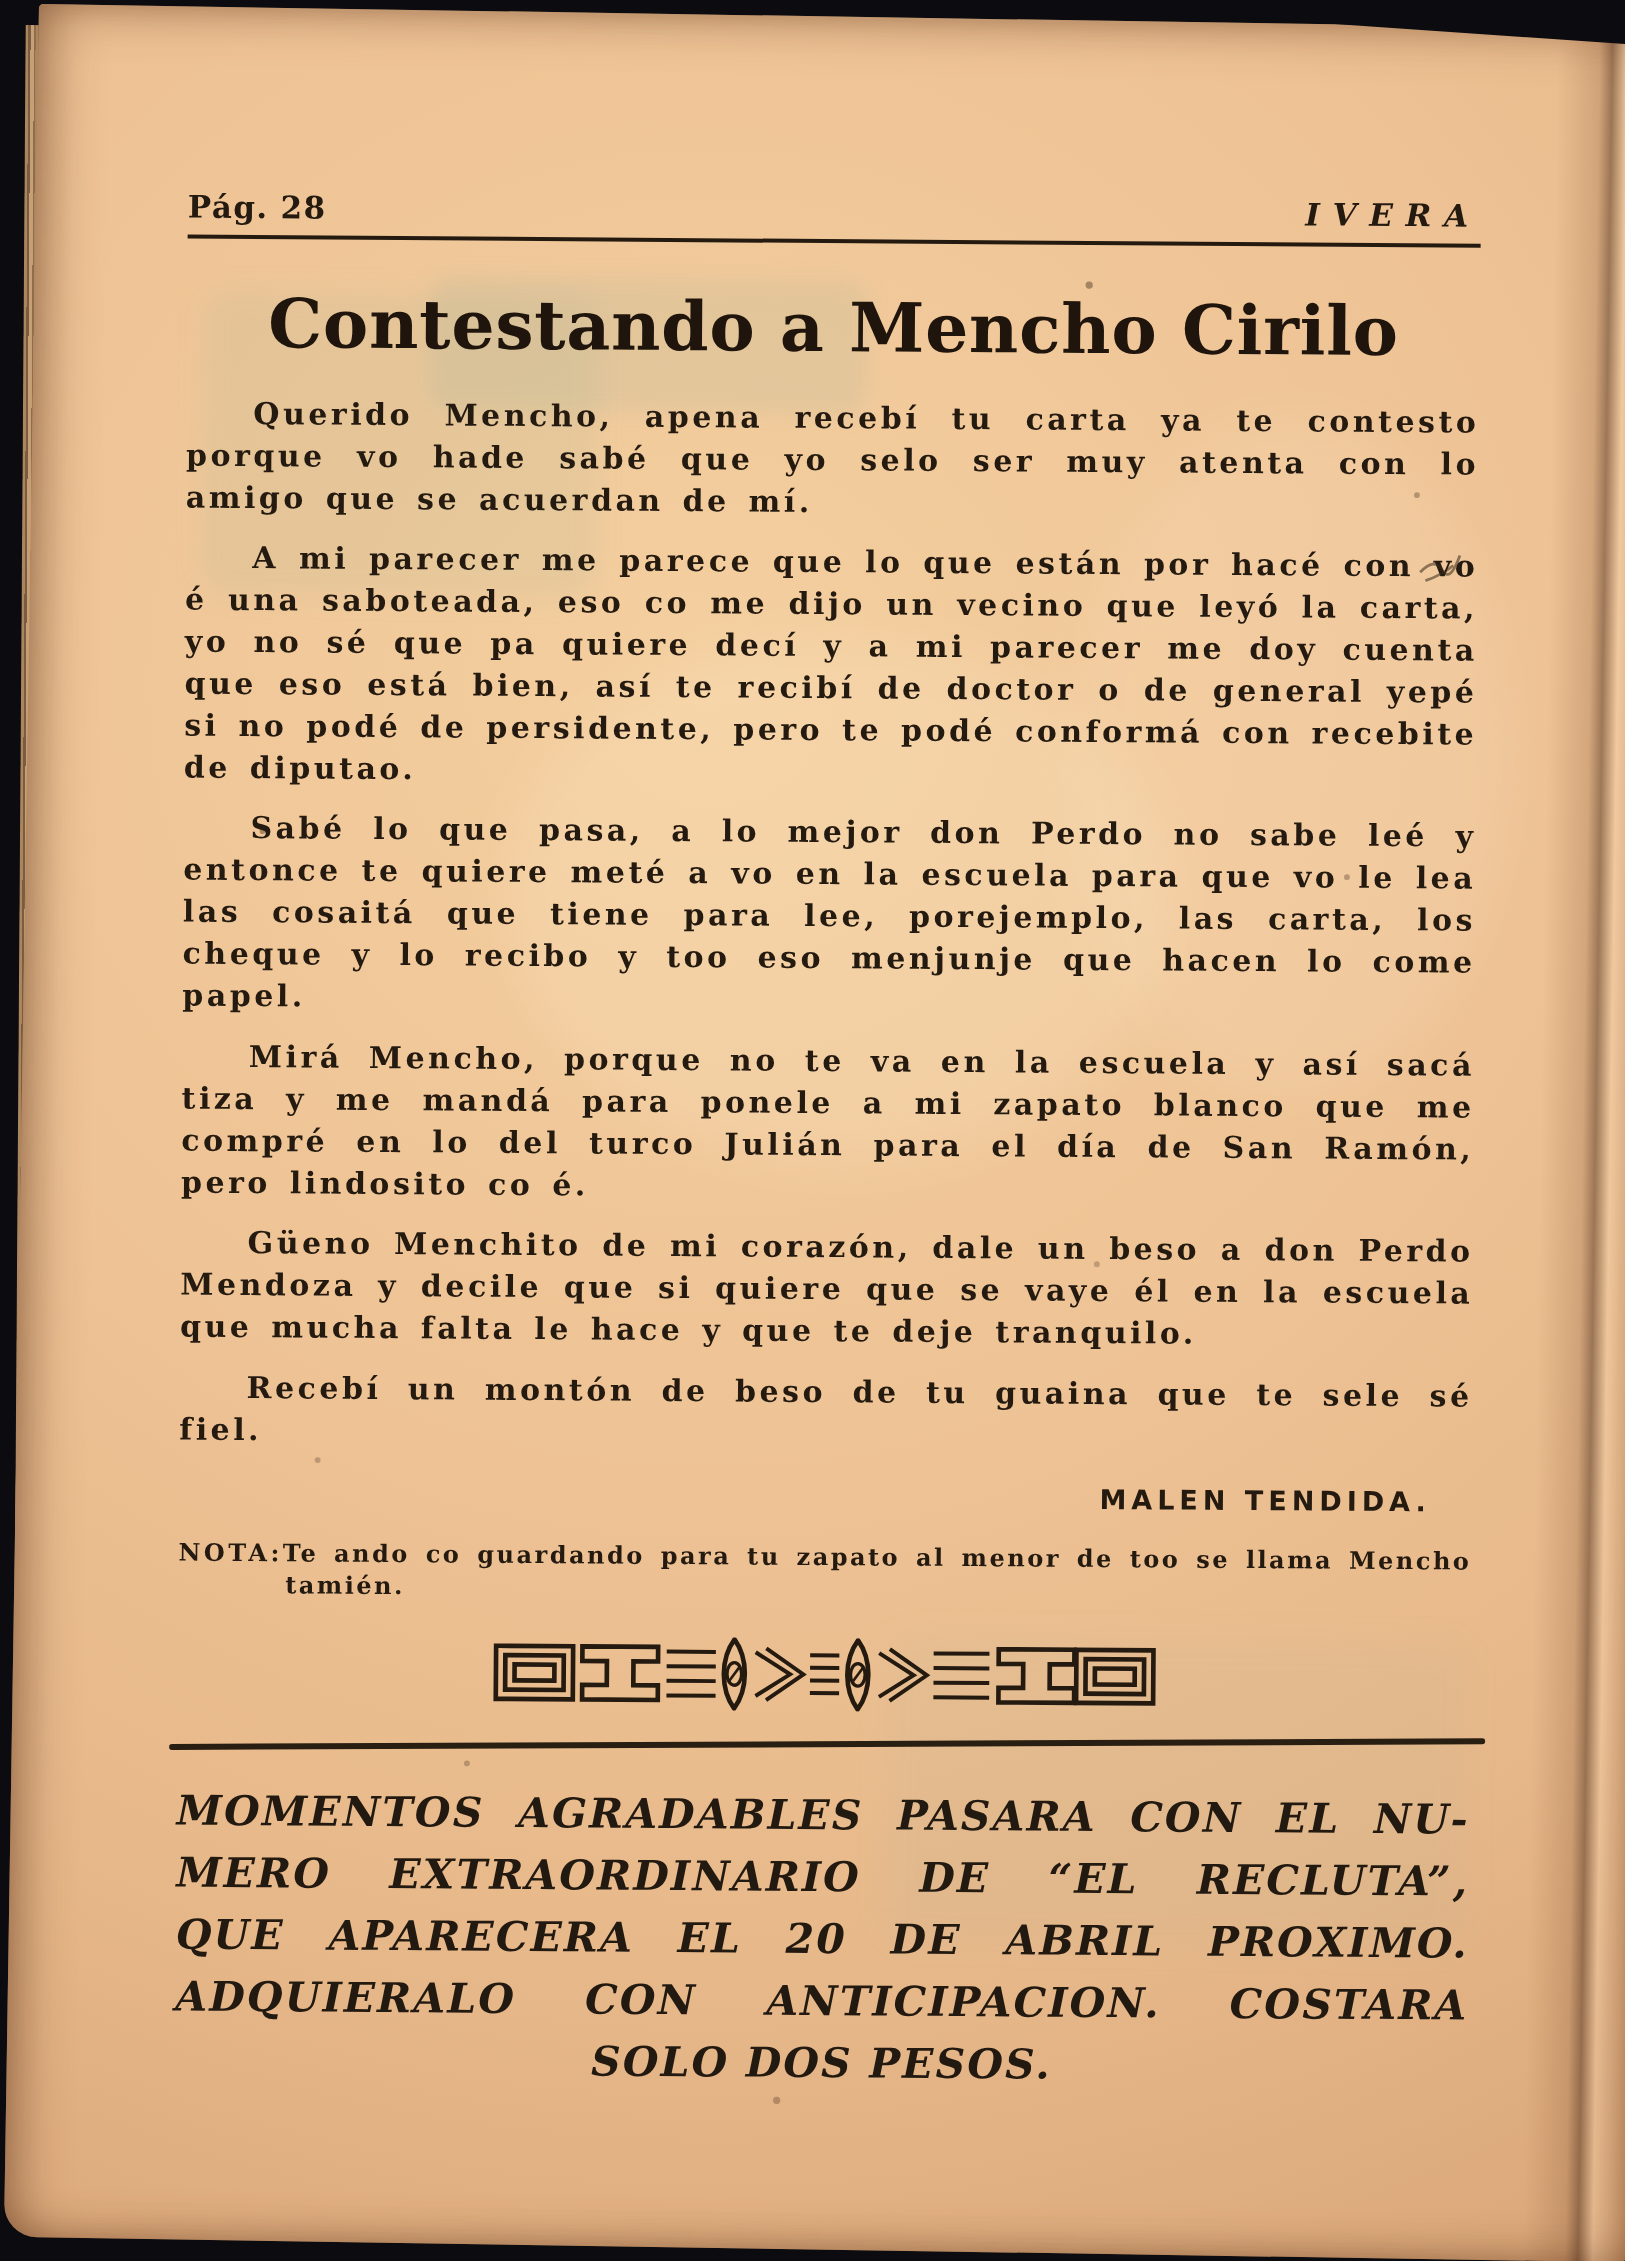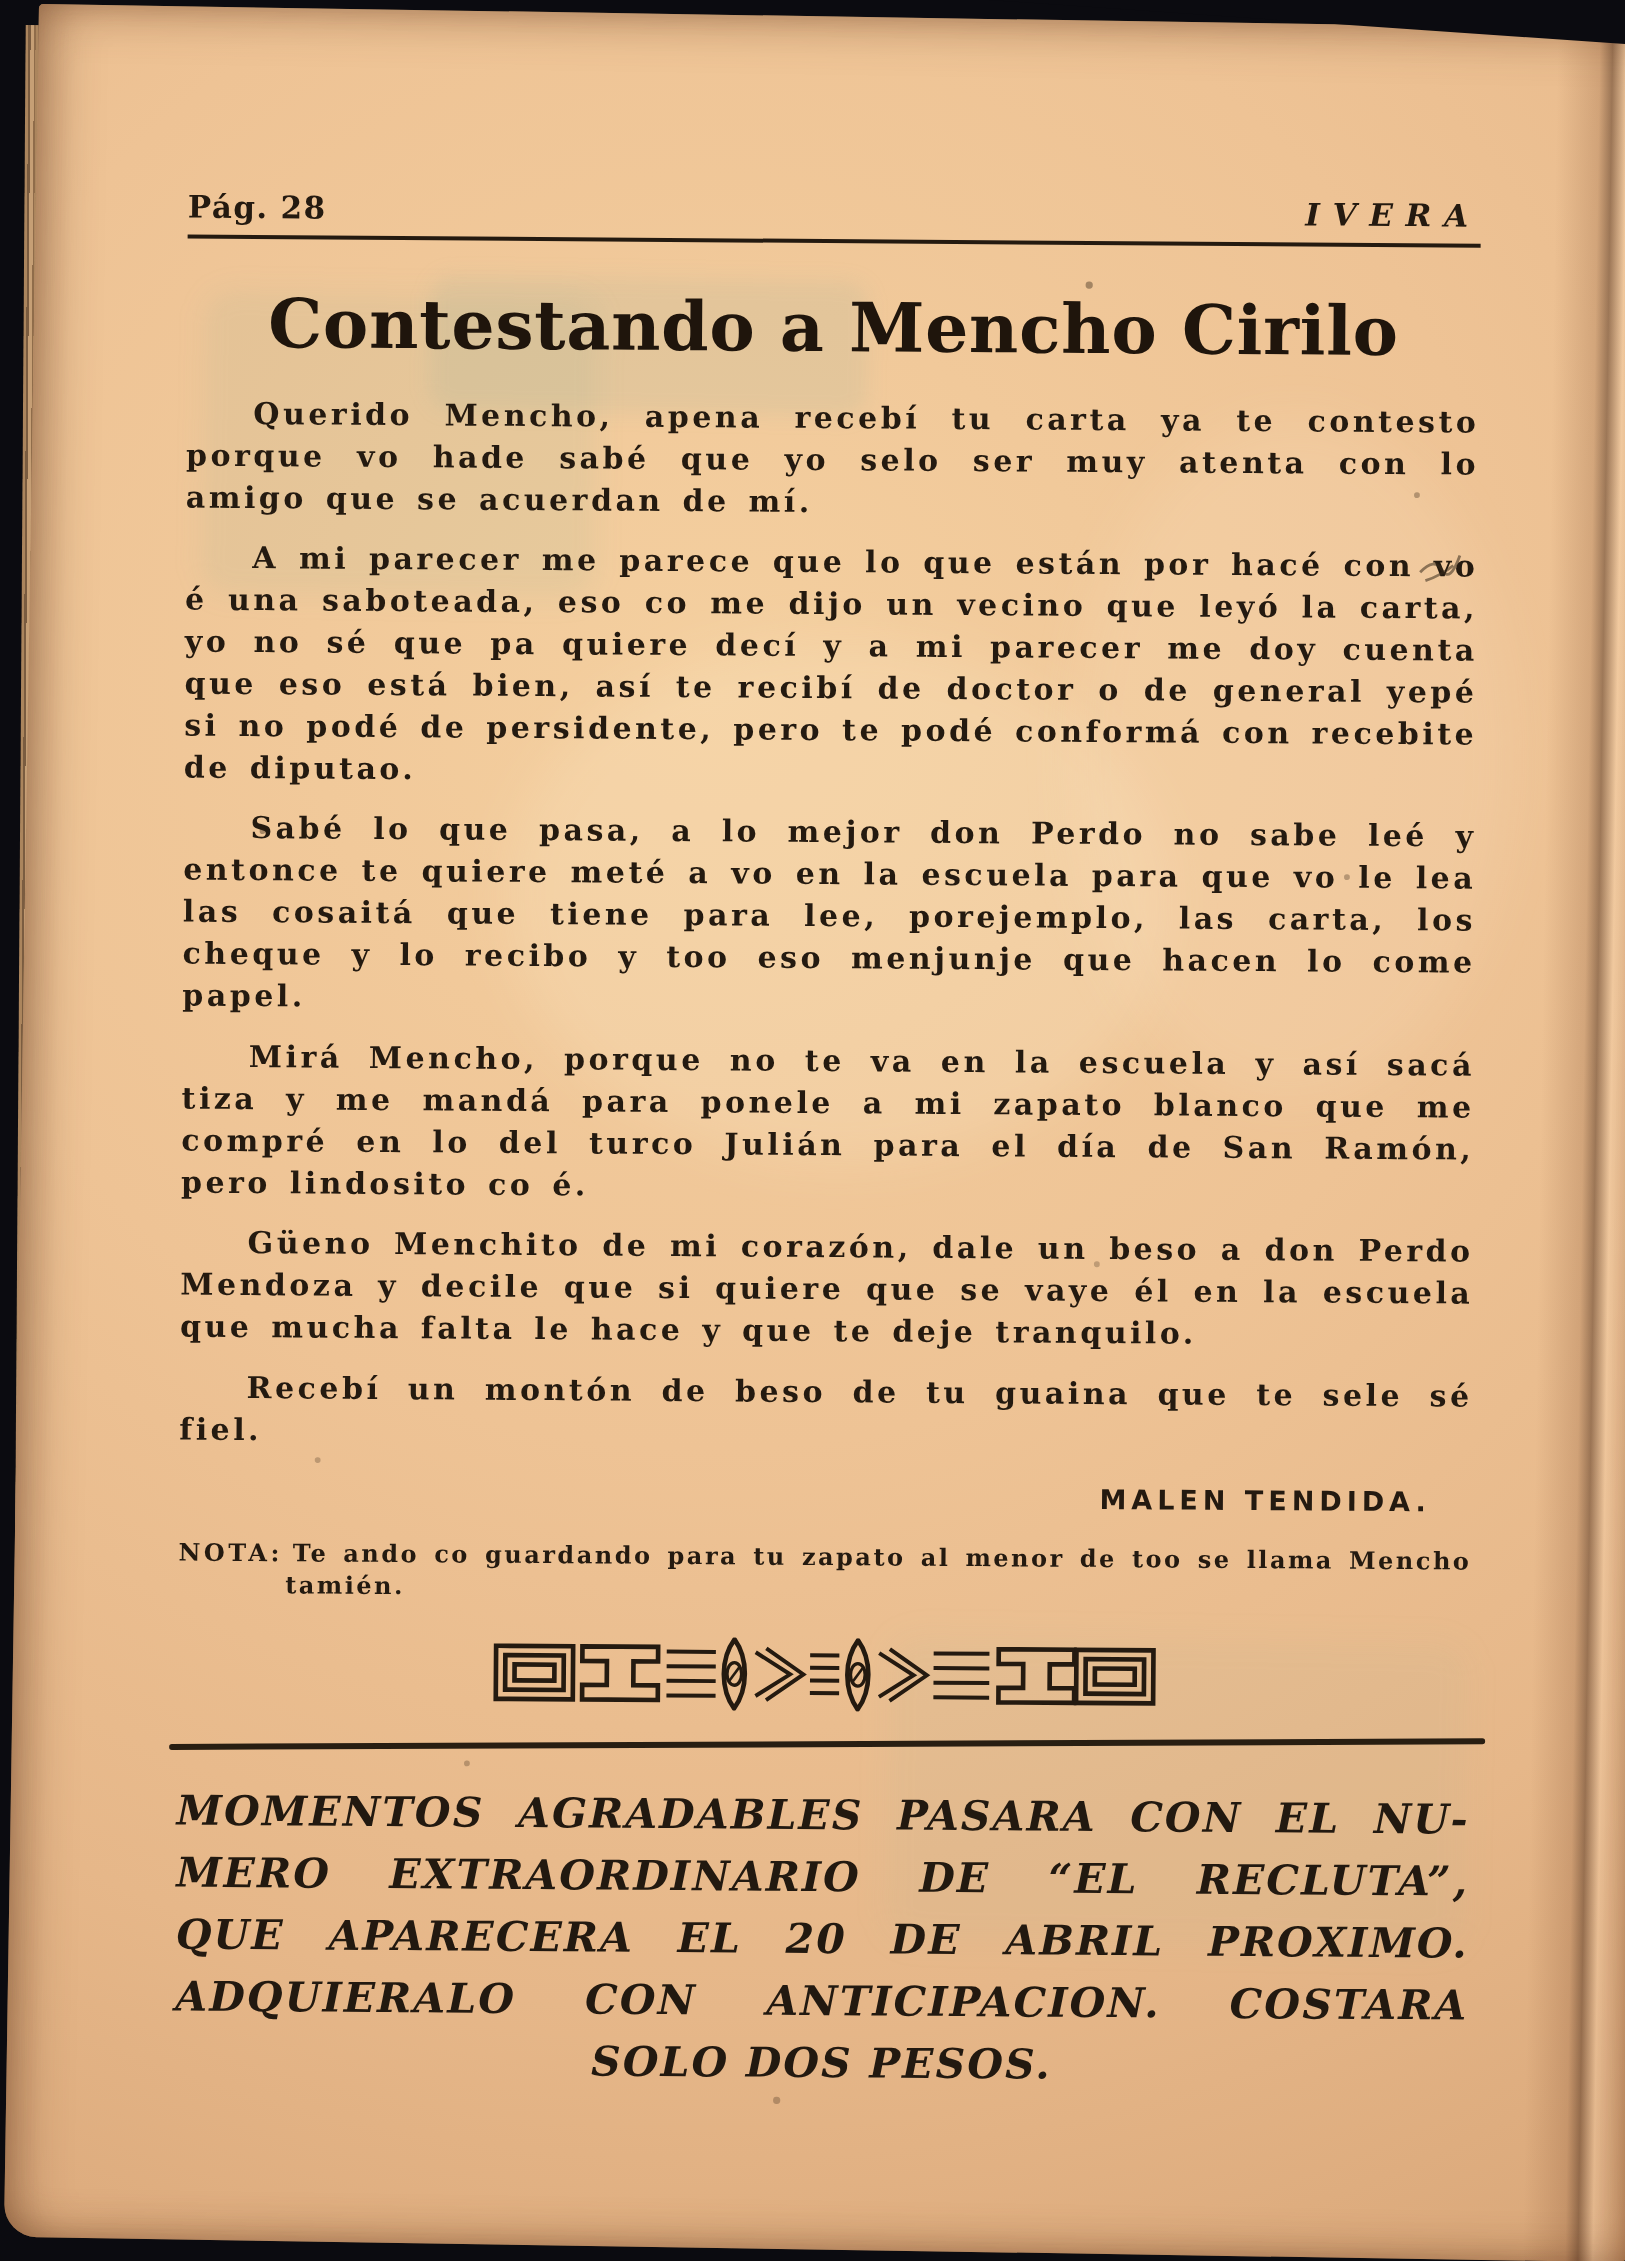--- a/index.html
+++ b/index.html
@@ -75,21 +75,21 @@
   .para { margin: 0 0 18.4px 0; font-size: 30px; line-height: 42px; font-weight: 700;
           letter-spacing: 3.5px; word-spacing: 5px; text-align: justify; text-indent: 67px; }
 
   .signature { margin: 27px 41px 0 0; text-align: right;
                font-family: "DejaVu Sans", sans-serif; font-weight: 700;
                font-size: 27px; letter-spacing: 5px; }
 
   .note { margin: 28px 0 0 0; font-size: 24px; line-height: 32.5px; font-weight: 700;
           letter-spacing: 2.5px; word-spacing: 3.5px; text-align: justify;
           padding-left: 107px; text-indent: -107px; }
-  .note-label { letter-spacing: 3.5px; margin-right: 10px; }
+  .note-label { letter-spacing: 3.5px; }
 
   .ornament { display: block; margin: 32.5px auto 0; width: 664px; height: 73px; }
 
   .mid-rule { margin-top: 30px; margin-left: -8.5px; width: 1316px; height: 5.7px;
               background: #281e12; transform: rotate(-0.65deg); border-radius: 2.8px; }
 
   .advert { margin-top: 37px; font-style: italic; font-weight: 700;
             font-size: 41px; line-height: 62px; letter-spacing: 2.1px; color: #221910; }
   .ad-line { text-align: justify; text-align-last: justify; white-space: nowrap; }
   .ad-line:last-child { text-align: center; text-align-last: center; }

